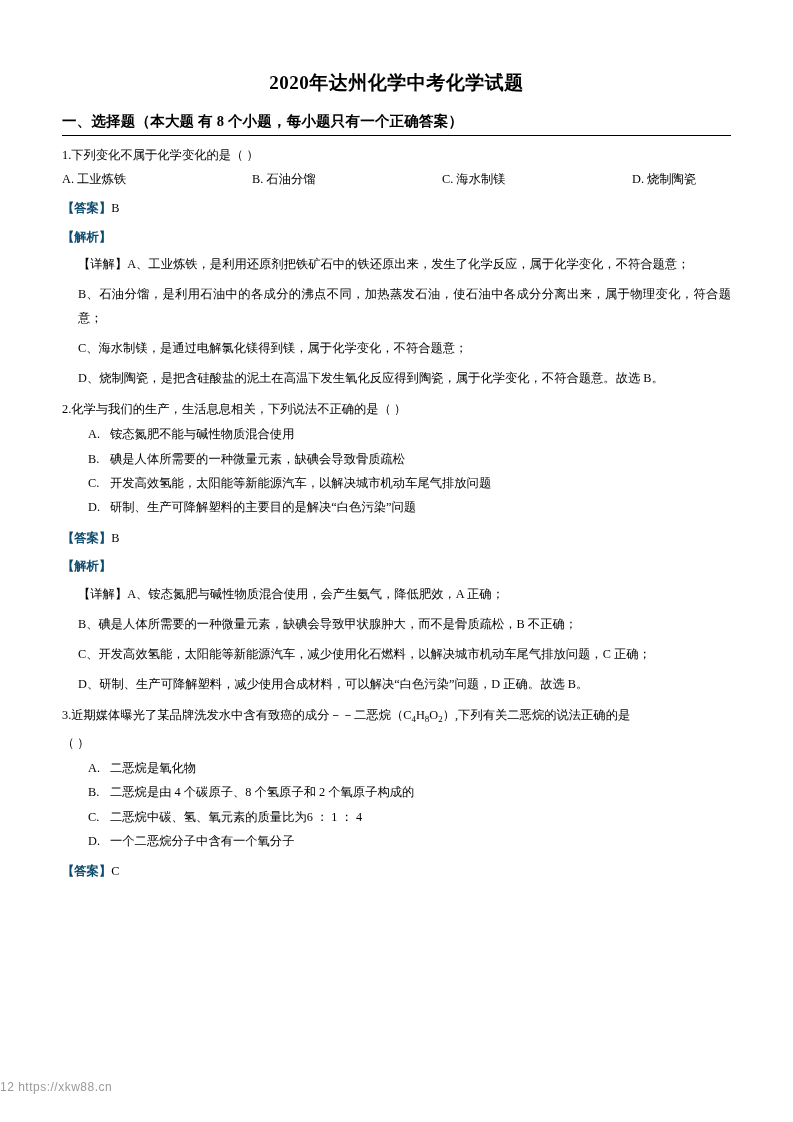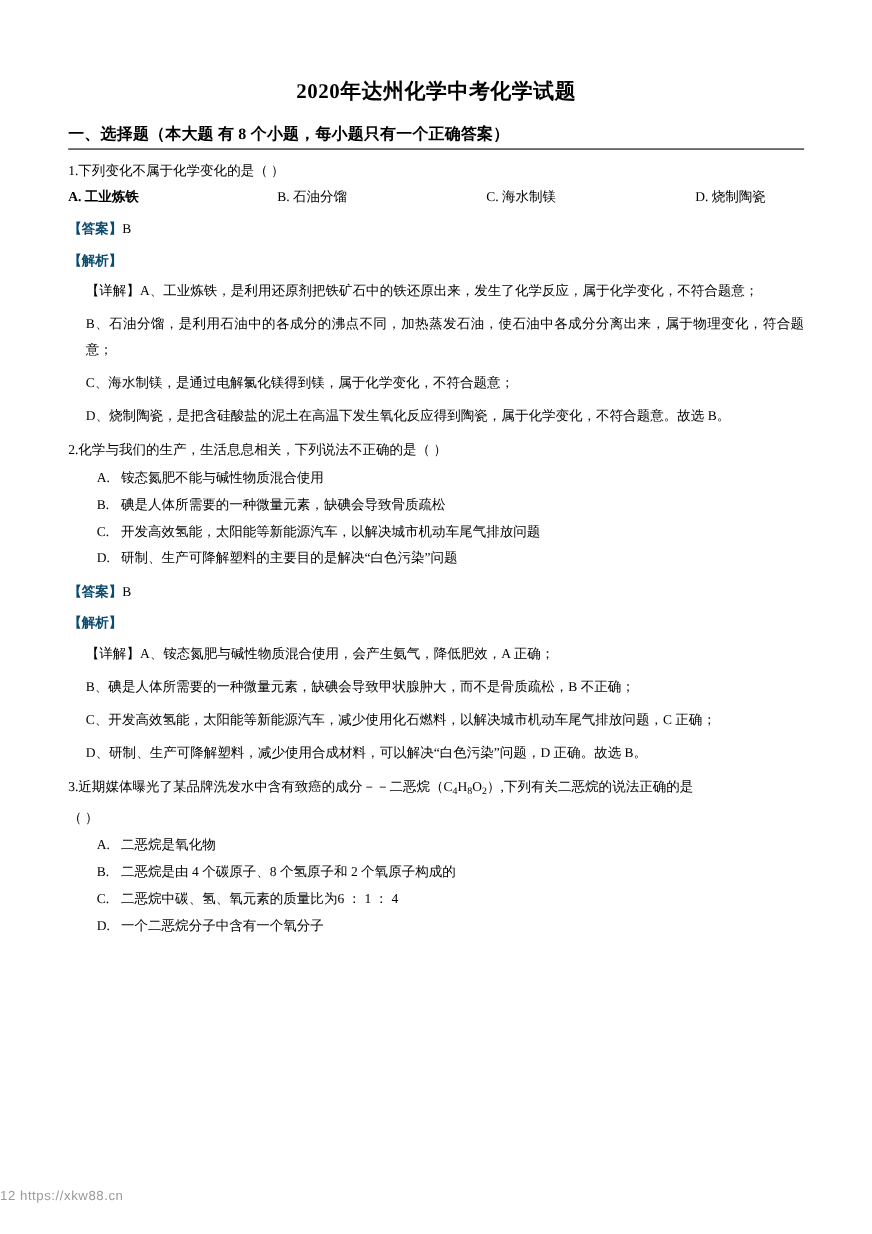--- a/index.html
+++ b/index.html
@@ -49,21 +49,21 @@
   }
   .opts-row {
     display: flex;
     font-size: 12.3px;
     line-height: 1.7;
     margin: 4px 0 6px 0;
   }
   .opts-row .opt {
     white-space: nowrap;
   }
-  .opt-w1 { width: 190px; font-weight: bold; }
+  .opt-w1 { width: 190px; }
   .opt-w2 { width: 190px; }
   .opt-w3 { width: 190px; }
   .opt-line {
     font-size: 12.3px;
     line-height: 1.9;
     margin: 1px 0 1px 26px;
   }
   .opt-line .lab {
     display: inline-block;
     width: 22px;
@@ -146,15 +146,16 @@
   <div class="para">D、研制、生产可降解塑料，减少使用合成材料，可以解决“白色污染”问题，D 正确。故选 B。</div>
 
   <div class="q-stem"><span>3.近期媒体曝光了某品牌洗发水中含有致癌的成分－－二恶烷（C</span><sub>4</sub><span>H</span><sub>8</sub><span>O</span><sub>2</sub><span>）,下列有关二恶烷的说法正确的是</span></div>
   <div class="q-stem">（    ）</div>
 
   <div class="opt-line"><span class="lab">A.</span><span>二恶烷是氧化物</span></div>
   <div class="opt-line"><span class="lab">B.</span><span>二恶烷是由 4 个碳原子、8 个氢原子和 2 个氧原子构成的</span></div>
   <div class="opt-line"><span class="lab">C.</span><span>二恶烷中碳、氢、氧元素的质量比为6 ： 1 ： 4</span></div>
   <div class="opt-line"><span class="lab">D.</span><span>一个二恶烷分子中含有一个氧分子</span></div>
 
+  <div class="tag-line"><span class="tag">【答案】</span><span>C</span></div>
 
   <div class="footer">12 https://xkw88.cn</div>
 </div>
 
 </body></html>

